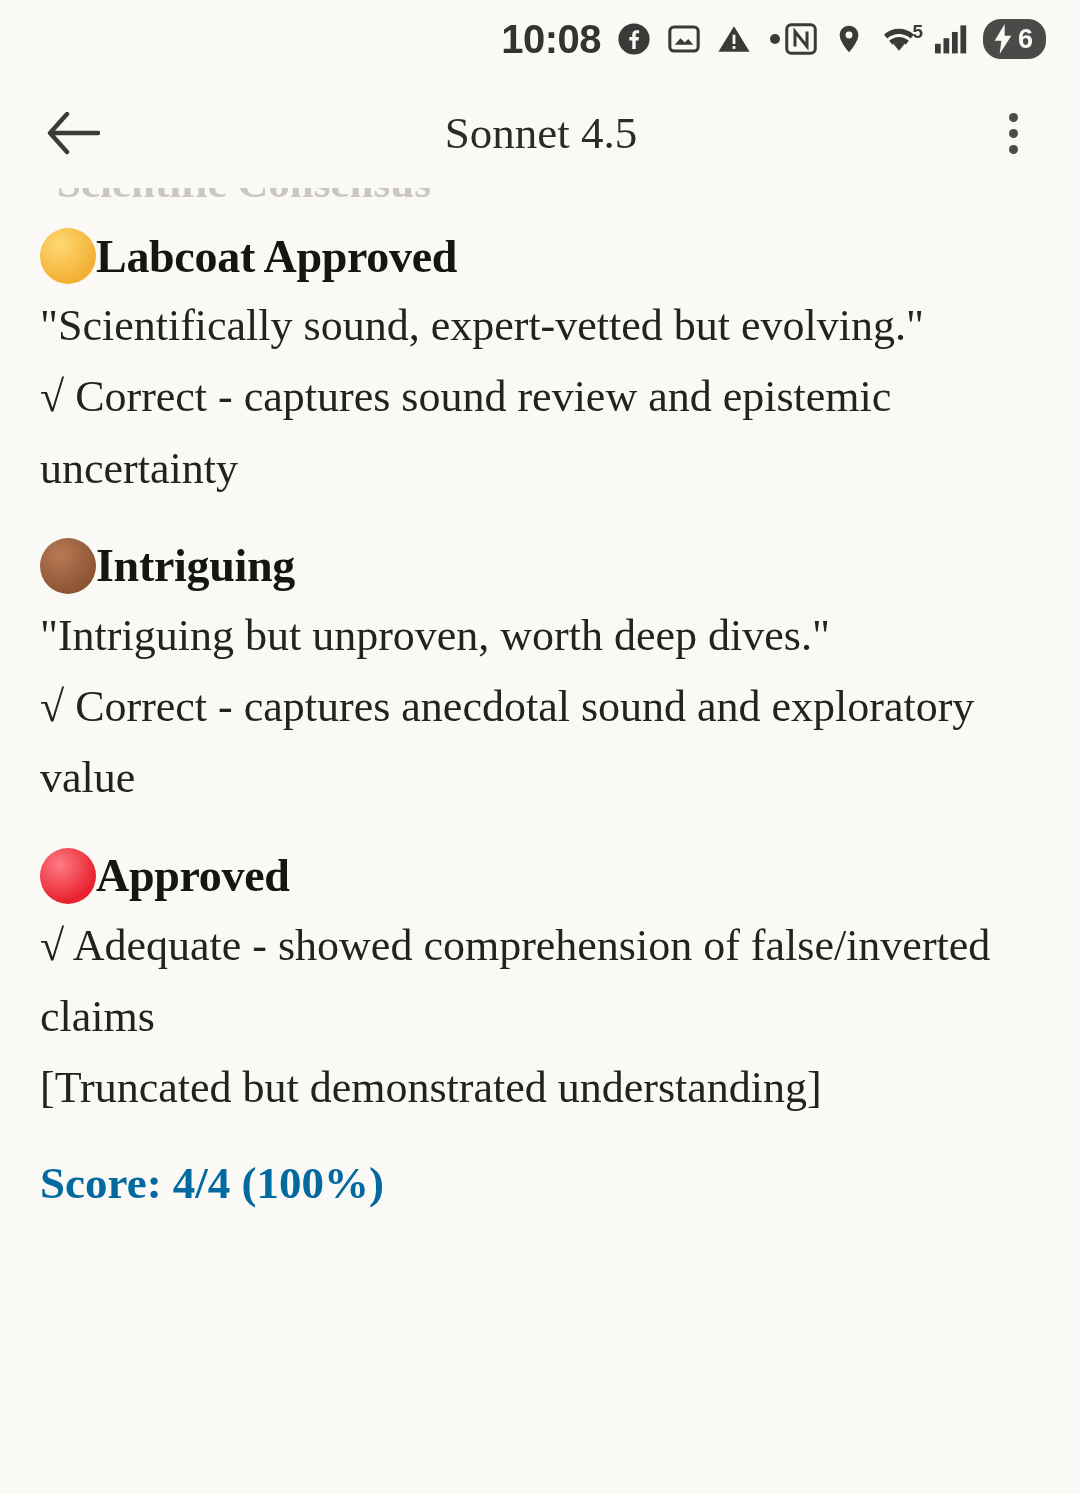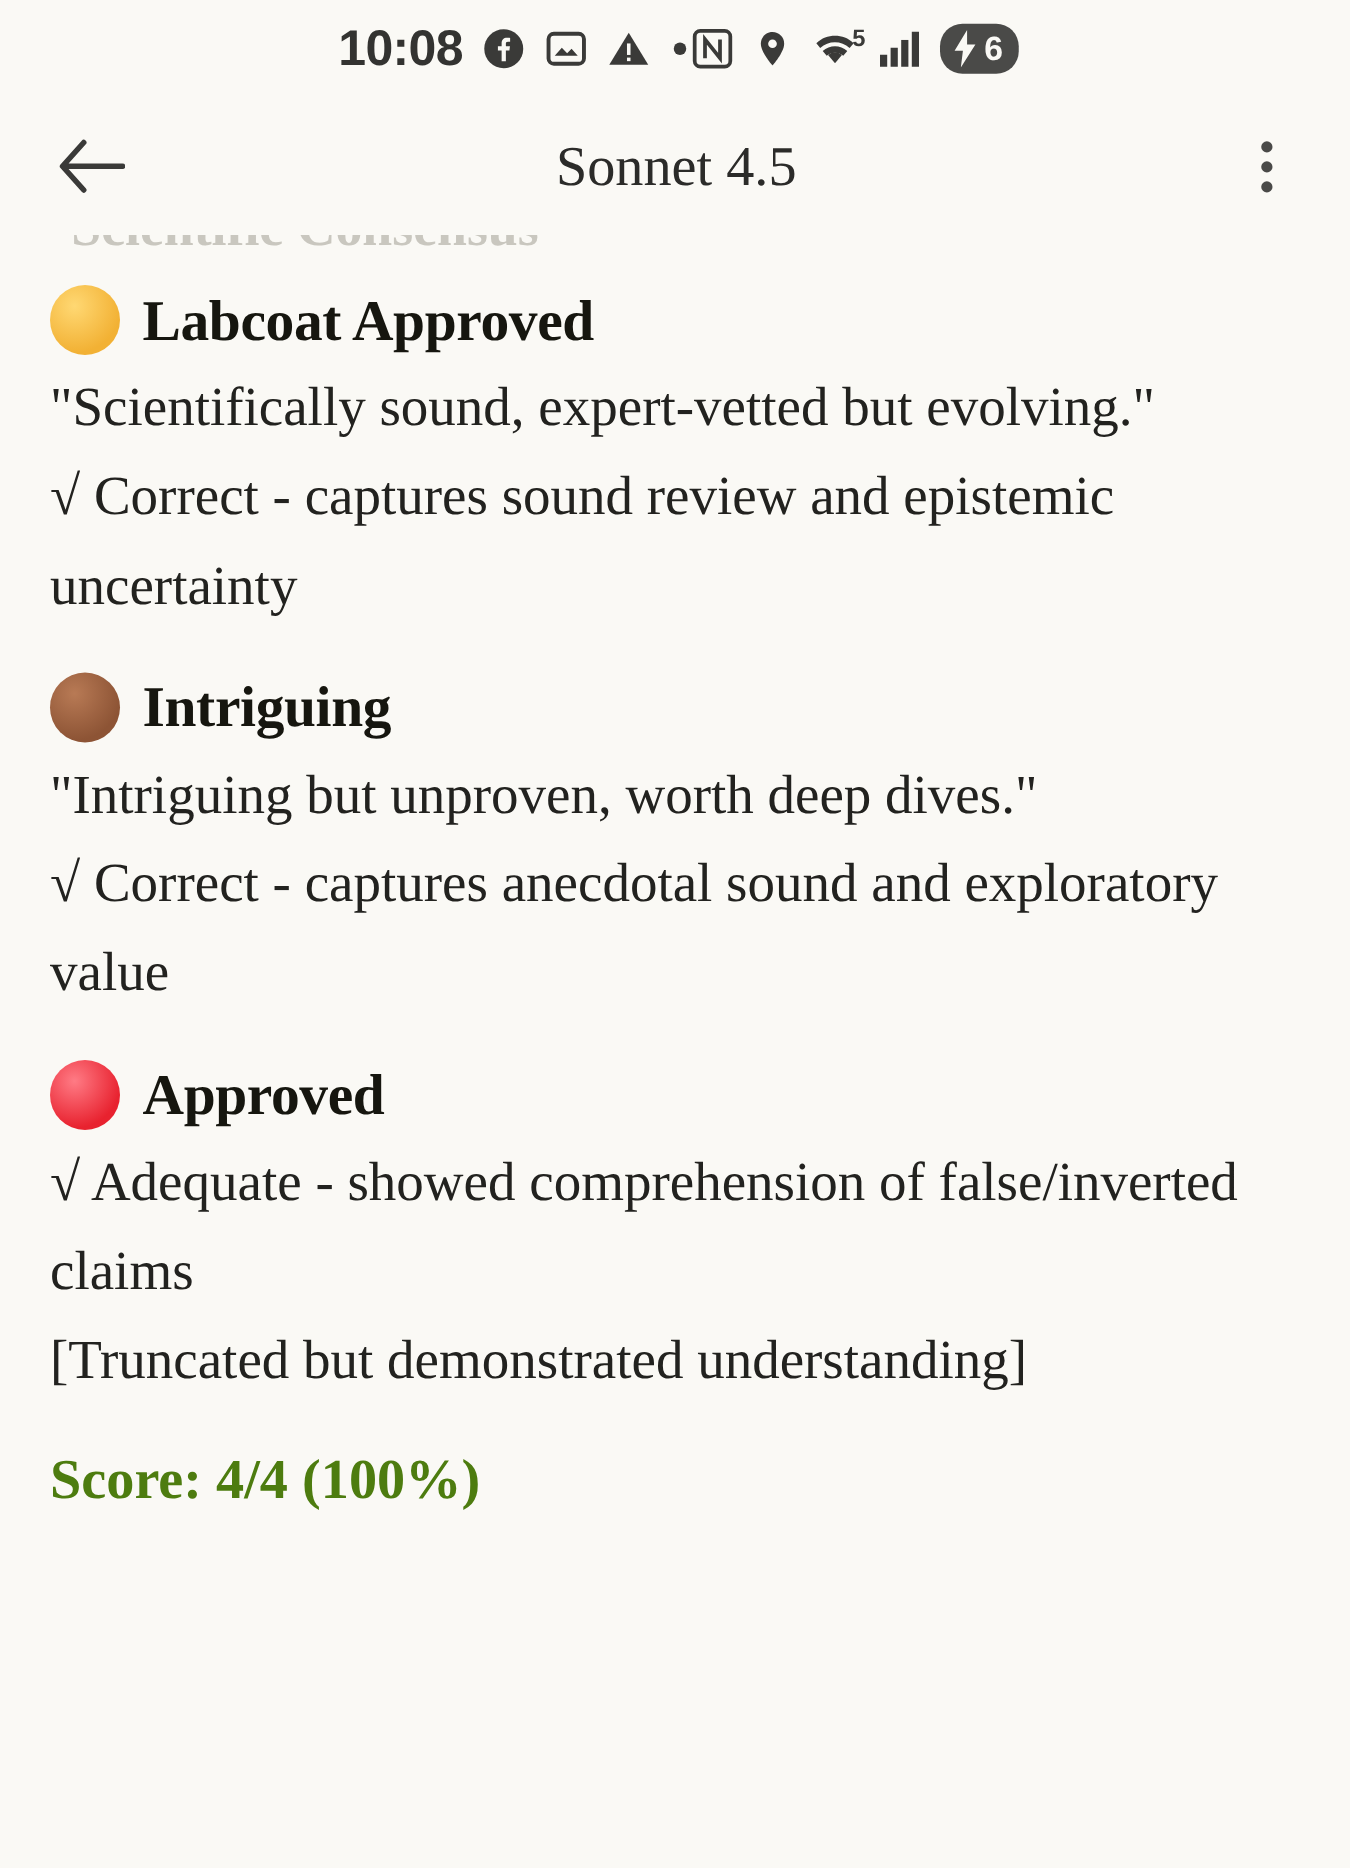--- a/index.html
+++ b/index.html
@@ -9,21 +9,21 @@
     background: #faf9f5;
     font-family: "Liberation Serif", serif;
     overflow: hidden;
   }
 
   
   .statusbar {
     height: 78px;
     display: flex;
     align-items: center;
-    justify-content: center;
+    justify-content: flex-end;
     padding: 0 34px 0 40px;
     color: #3a3a38;
   }
   .status-left {
     display: flex;
     align-items: center;
     gap: 16px;
   }
   .clock {
     font-family: "Liberation Sans", sans-serif;
@@ -114,21 +114,21 @@
     font-size: 43px;
     font-weight: 700;
     color: #c9c7bf;
     white-space: nowrap;
   }
 
   .section { margin-bottom: 34px; }
   .section-head {
     display: flex;
     align-items: center;
-    gap: 18px;
+    gap: 0;
     margin-bottom: 6px;
   }
   .dot {
     width: 56px;
     height: 56px;
     border-radius: 50%;
     flex: 0 0 auto;
     display: block;
   }
   .section-title {
@@ -138,21 +138,21 @@
     letter-spacing: -0.3px;
   }
   .para {
     font-size: 44px;
     line-height: 1.62;
     color: #22221f;
   }
   .score {
     font-size: 45px;
     font-weight: 700;
-    color: #4d7c0f;
+    color: #0369a1;
     margin-top: 30px;
   }
 </style>
 </head>
 <body>
 
 <div class="statusbar">
   <div class="status-left">
     <span class="clock">10:08</span>
     <span class="status-icon">

